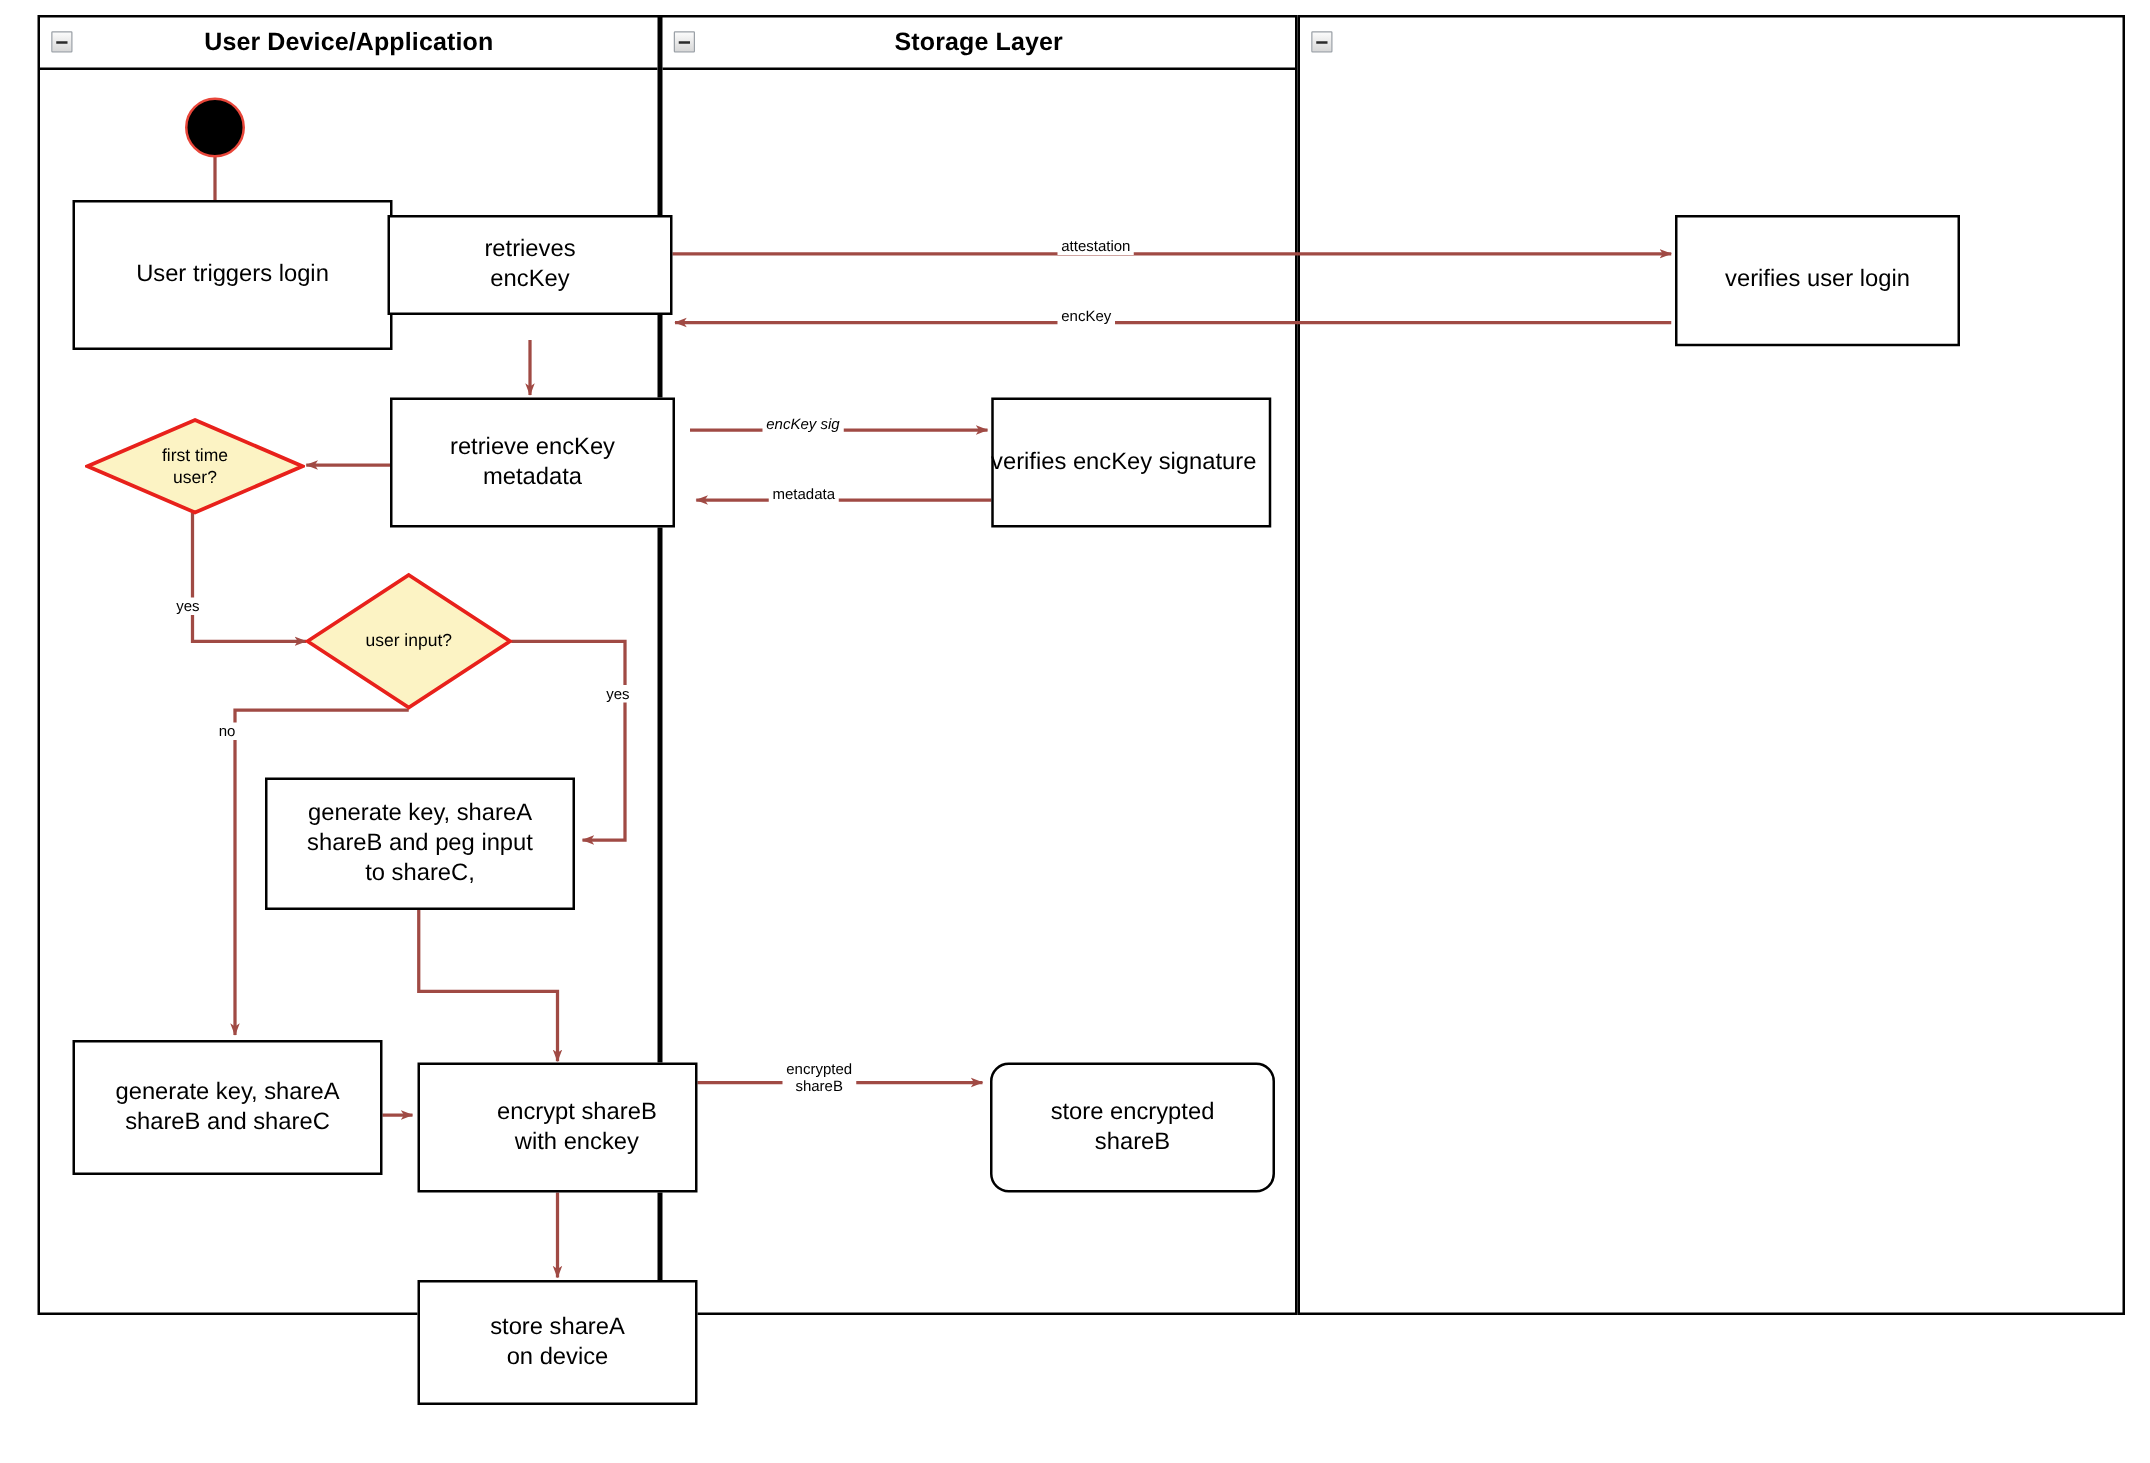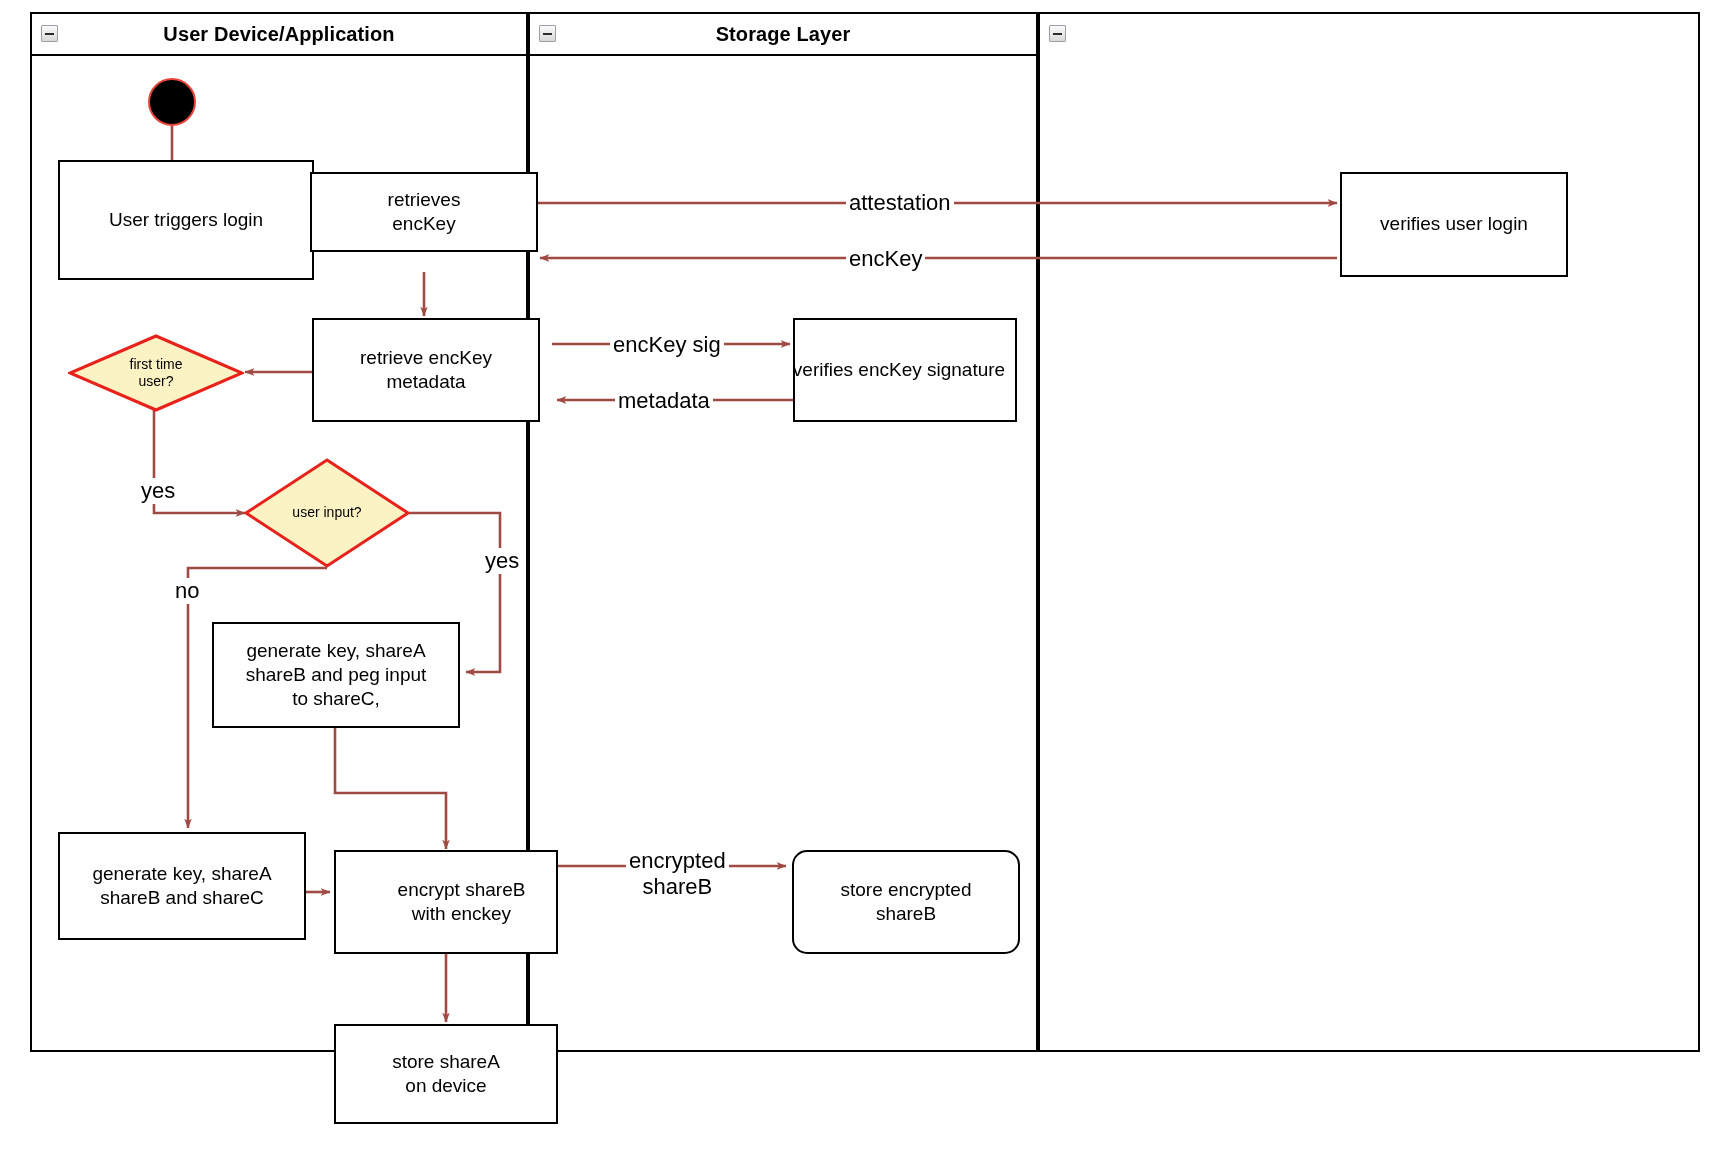--- a/index.html
+++ b/index.html
@@ -117,21 +117,21 @@
   .edge-layer {
     position: absolute;
     left: 0; top: 0;
     width: 1720px;
     height: 1170px;
     z-index: 3;
     pointer-events: none;
   }
   .edge-label {
     position: absolute;
-    font-size: 22px;
+    font-size: 12px;
     color: #000000;
     background: #ffffff;
     padding: 0 3px;
     white-space: pre-line;
     text-align: center;
     line-height: 1.2;
     z-index: 7;
   }
 </style>
 </head>
@@ -259,21 +259,21 @@
 
   <div class="node" style="left:334px; top:1024px; width:224px; height:100px;">
     <span>store shareA
 on device</span>
   </div>
 
   <div class="edge-label" style="left:846px; top:190px;">attestation</div>
 
   <div class="edge-label" style="left:846px; top:246px;">encKey</div>
 
-  <div class="edge-label" style="left:610px; top:332px;">encKey sig</div>
+  <div class="edge-label" style="left:610px; top:332px;font-style:italic;">encKey sig</div>
 
   <div class="edge-label" style="left:615px; top:388px;">metadata</div>
 
   <div class="edge-label" style="left:138px; top:478px;">yes</div>
 
   <div class="edge-label" style="left:482px; top:548px;">yes</div>
 
   <div class="edge-label" style="left:172px; top:578px;">no</div>
 
   <div class="edge-label" style="left:626px; top:848px;">encrypted

